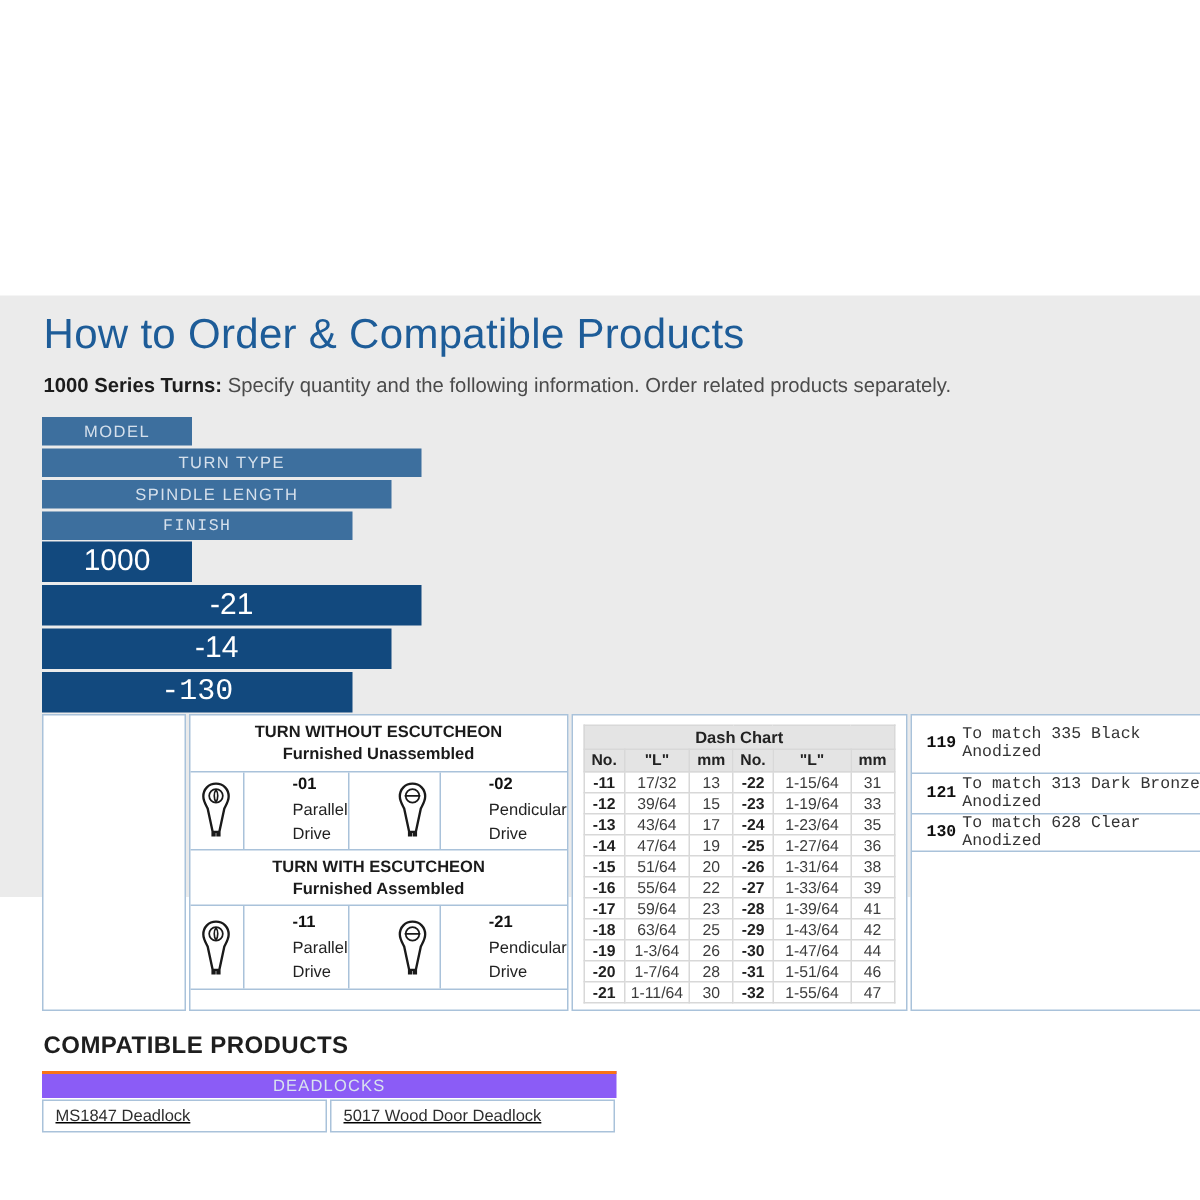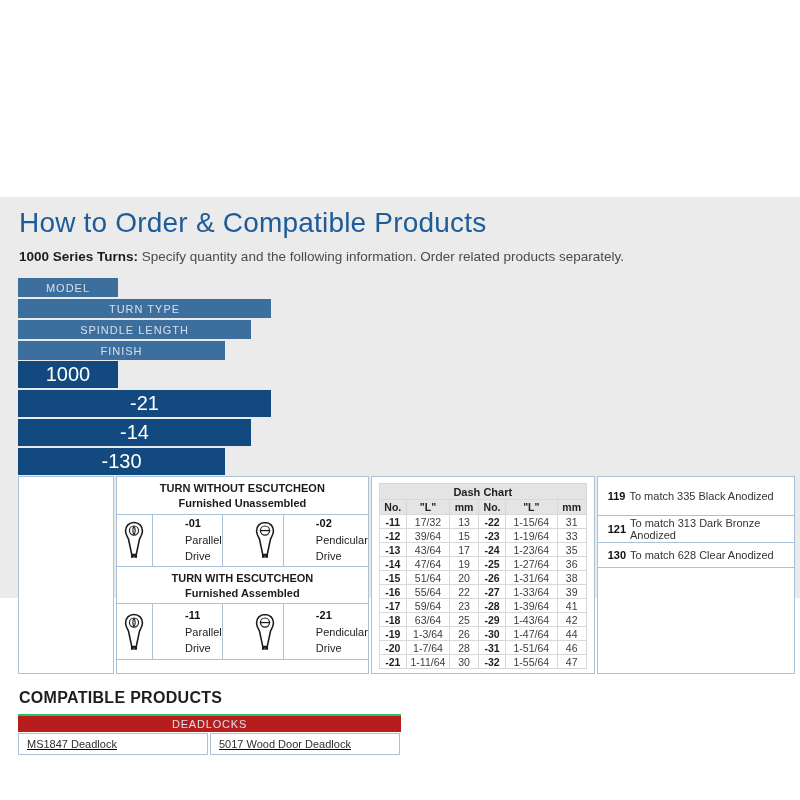--- a/index.html
+++ b/index.html
@@ -1,30 +1,30 @@
 <!DOCTYPE html>
 <html><head>
 <meta charset="utf-8">
 <style>
   * { margin:0; padding:0; box-sizing:border-box; }
   html,body { background:#ffffff; }
   .page { position:relative; width:800px; height:800px; background:#ffffff;
           font-family:"Liberation Sans", sans-serif; overflow:hidden; }
   .band { position:absolute; top:197px; left:0; width:800px; height:401px;
-          background:#ebebeb; padding:8px 11px 0 18px; }
+          background:#ebebeb; padding:8px 11px 0 28px; }
 
   .title { font-size:28px; font-weight:400; color:#1d5c98; letter-spacing:.2px; margin:2px 0 0 1px; }
   .subtitle { margin:10px 0 0 1px; font-size:13.5px; color:#4b4b4b; }
   .subtitle b { color:#1c1c1c; }
 
   
   .otable { margin-top:14px; width:777px; }
   .hrow { display:flex; gap:2px;flex-direction:column; }
   .c-model { width:100px; } .c-turn { width:253px; }
-  .c-spindle { width:233px; } .c-finish { width:207px; }
+  .c-spindle { width:233px; } .c-finish { width:207px;font-family:Liberation Mono, monospace; }
   .hrow1 .hcell { height:19px; background:#3d6f9e; color:#d5e0ec; font-size:11px;
                   letter-spacing:1px; display:flex; align-items:center; justify-content:center; }
   .hrow2 { margin-top:1px; }
   .hrow2 .hcell { height:27px; background:#12497e; color:#ffffff; font-size:20px;
                   display:flex; align-items:center; justify-content:center; }
   .brow { display:flex; gap:2px; margin-top:1px; height:198px; }
   .bcell { background:#ffffff; border:1px solid #a9c2da; }
 
   
   .turncol { display:flex; flex-direction:column; }
@@ -57,21 +57,21 @@
              display:flex; align-items:center; padding-left:10px; }
   .fin-row b { margin-right:4px; color:#101010; }
   .fin-row:nth-child(1) { height:39px; }
   .fin-row:nth-child(2) { height:27px; }
   .fin-row:nth-child(3) { height:25px; }
 
   
   .compat-h { margin:15px 0 0 1px; font-size:16px; font-weight:800; color:#1e1e1e;
               letter-spacing:.3px; }
   .dl-table { margin-top:7px; width:383px; }
-  .dl-head { height:18px; background:#b91c1c; border-top:2px solid #22c55e; color:#d9e3ee;
+  .dl-head { height:18px; background:#8b5cf6; border-top:2px solid #f97316; color:#d9e3ee;
              font-size:11px; letter-spacing:.8px; display:flex; align-items:center;
              justify-content:center; }
   .dl-row { display:flex; gap:2px; margin-top:1px;text-decoration:underline; }
   .dl-cell { width:190px; height:22px; background:#fff; border:1px solid #a9c2da;
              font-size:11px; color:#2e2e2e; display:flex; align-items:center; padding-left:8px; }
 
   .ticon { display:block; }
 </style>
 </head>
 <body>

